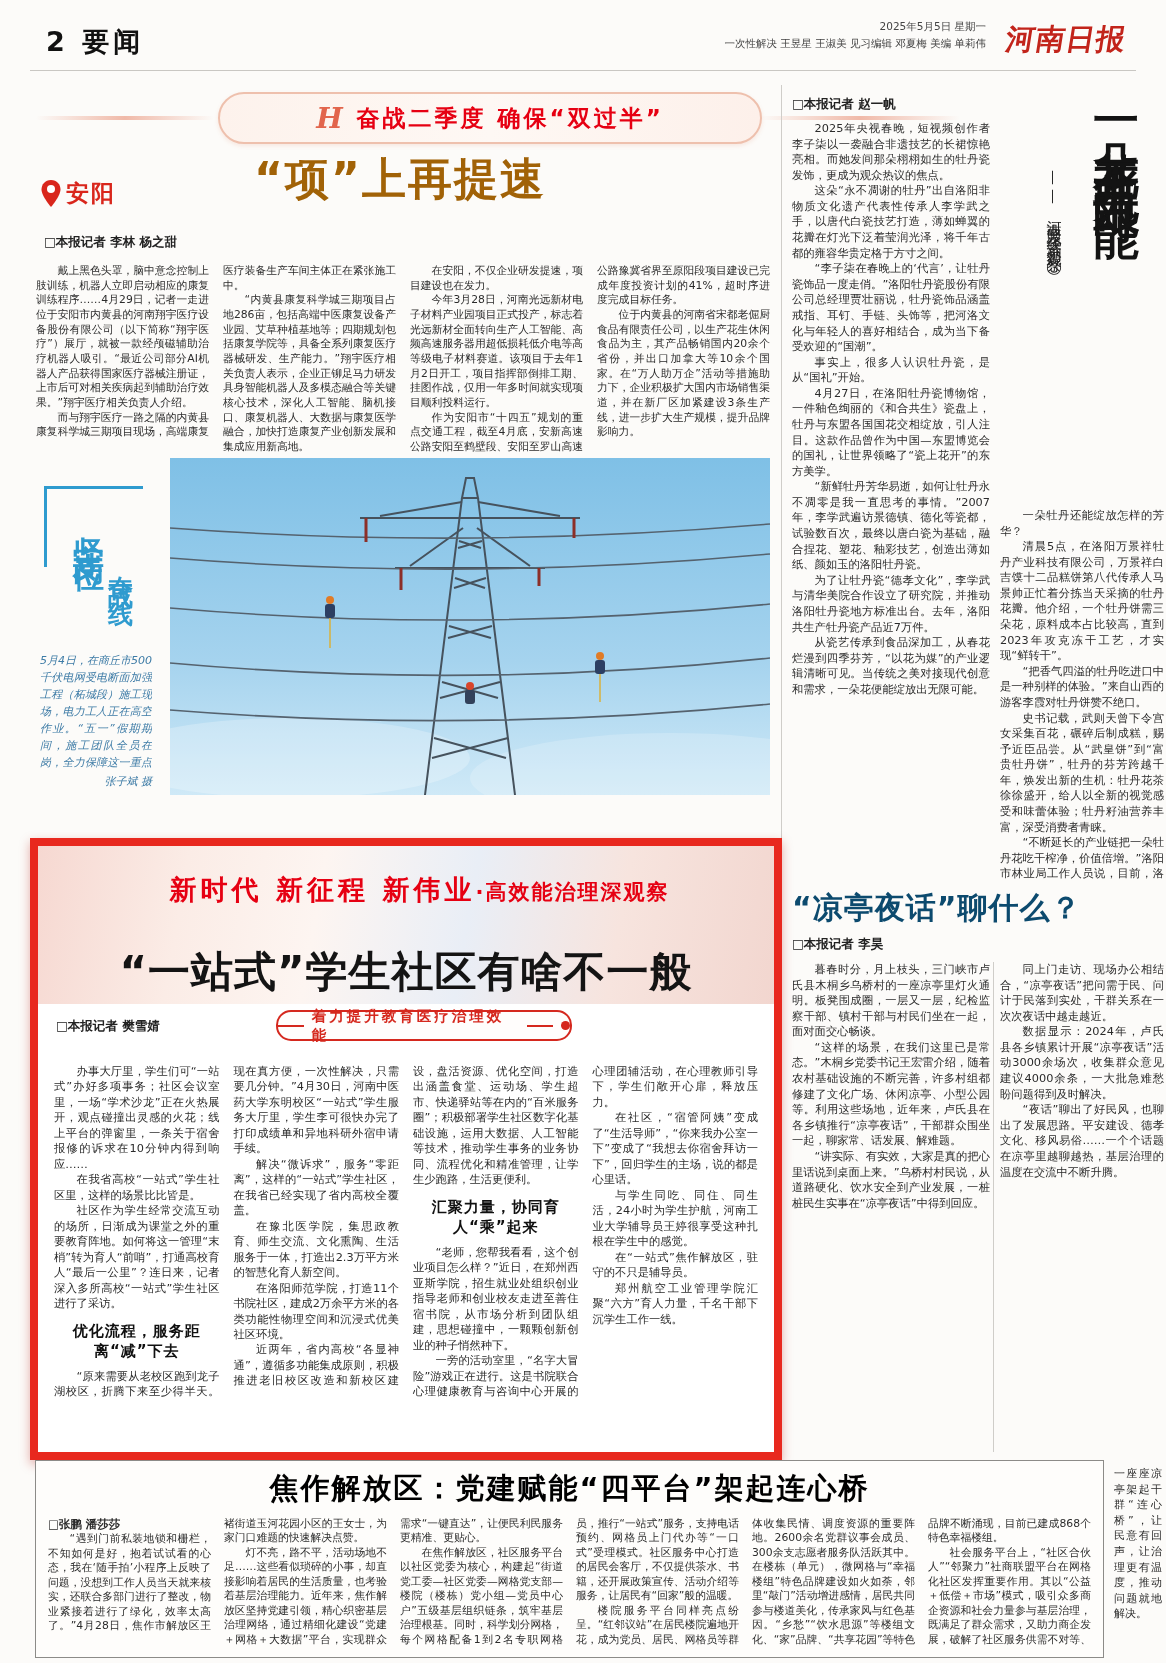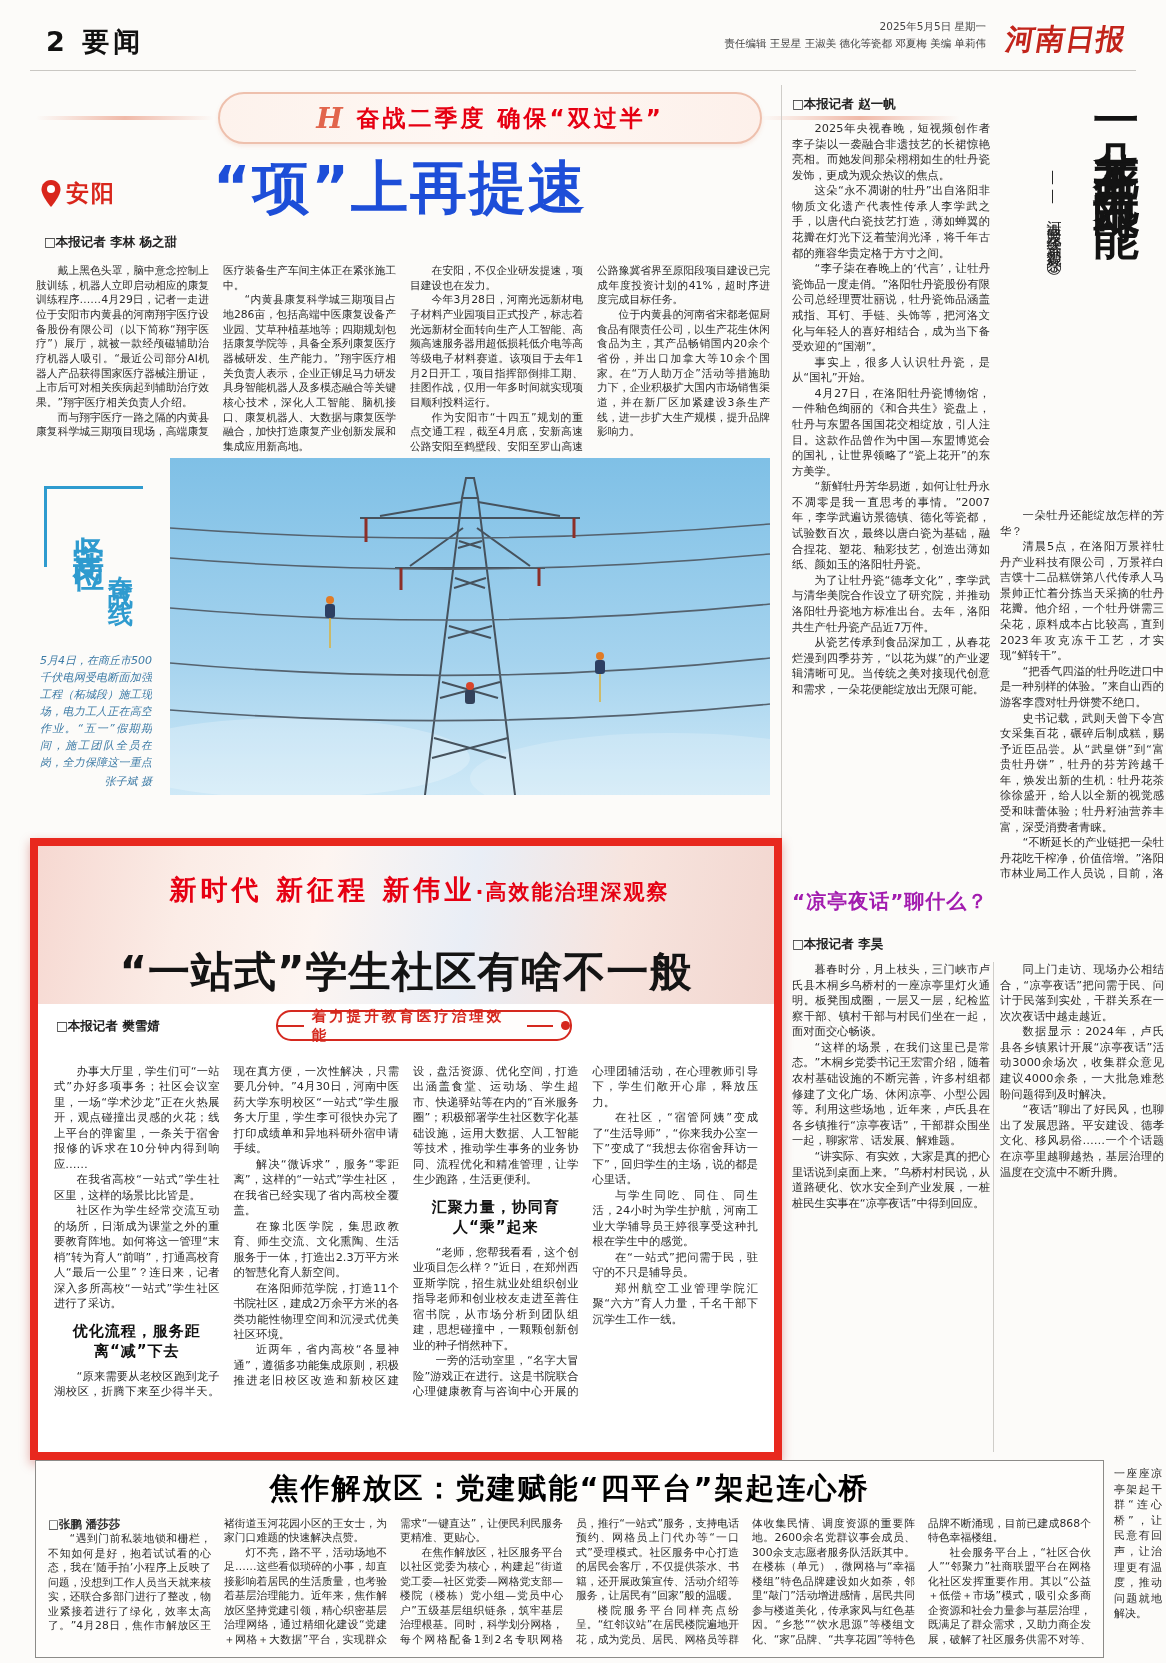--- a/index.html
+++ b/index.html
@@ -15,21 +15,21 @@
   .hdr-rule{height:1px;background:#c9c7c3;}
 
   
   .pill{display:flex;align-items:center;justify-content:center;gap:14px;
         border:2px solid #eec0ad;border-radius:30px;background:linear-gradient(90deg,#fdf2ec,#fef8f4,#fdf0ea);
         box-shadow:0 2px 4px rgba(220,120,90,.15);}
   .pill-h{font-family:"DejaVu Serif","Liberation Serif",serif;font-style:italic;font-weight:bold;
           color:#e2654c;font-size:28px;}
   .pill-text{color:#e60012;font-weight:bold;font-size:23px;letter-spacing:3px;}
   .deco-line{height:4px;background:linear-gradient(90deg,rgba(240,185,168,0),#f0b9a8,rgba(240,185,168,0));border-radius:2px;}
-  .lead-headline{font-size:57px;font-weight:900;letter-spacing:2px;color:#1d4ed8;text-align:center;}
+  .lead-headline{font-size:44px;font-weight:900;letter-spacing:2px;color:#a16207;text-align:center;}
   .loc{display:flex;align-items:center;gap:4px;}
   .loc-label{color:#d9261c;font-size:23px;font-weight:bold;letter-spacing:2px;}
   .byline{font-weight:bold;font-size:12.5px;color:#222;}
 
   .body-text{text-align:justify;color:#2b2b2b;overflow:hidden;}
   .body-text p{margin:0;text-indent:2em;}
   .cols-4{column-count:4;column-gap:14px;}
   .cols-6{column-count:6;column-gap:13px;}
   .fs-lead{font-size:10.8px;line-height:1.36;}
   .fs-feat{font-size:11.3px;line-height:1.37;}
@@ -59,37 +59,37 @@
   .ribbon-dash{width:26px;height:2px;background:#d5281e;}
   .ribbon-dot{width:9px;height:9px;border-radius:50%;background:#d5281e;}
   .subhead{font-size:15px;font-weight:bold;text-align:center;text-indent:0 !important;
            margin:9px 0 7px !important;color:#101010;letter-spacing:1px;break-inside:avoid;}
 
   
   .vrule{width:1px;background:#cfcdc9;}
   .vtitle{writing-mode:vertical-rl;font-weight:900;font-size:46px;letter-spacing:10px;color:#131313;}
   .vseries{writing-mode:vertical-rl;font-size:15px;letter-spacing:4px;color:#222;
            font-family:"DejaVu Serif","Liberation Serif",serif;}
-  .pav-headline{font-size:20px;font-weight:900;color:#a21caf;letter-spacing:1px;}
+  .pav-headline{font-size:30px;font-weight:900;color:#0c4a6e;letter-spacing:1px;}
   .tail-col p{text-indent:0;}
 
   
   .box{border:1.5px solid #8c8b88;background:#fefdfb;}
   .box-headline{font-size:29px;font-weight:900;text-align:center;color:#000000;letter-spacing:2px;}
   .box-byline{font-weight:bold;font-size:11.5px;text-indent:0 !important;}
 </style>
 </head>
 <body>
 
 <div class="page">
 
   <div class="abs pageno" style="left:46px;top:24px;">2 要闻</div>
   <div class="abs hdr-right" style="right:180px;top:18px;width:420px;">
     <div>2025年5月5日 星期一</div>
-    <div>责任编辑 王昱星 王淑美 德化等瓷都 邓夏梅 美编 单莉伟</div>
+    <div>一次性解决 王昱星 王淑美 见习编辑 邓夏梅 美编 单莉伟</div>
   </div>
   <div class="abs masthead" style="right:40px;top:20px;">河南日报</div>
   <div class="abs hdr-rule" style="left:30px;right:30px;top:70px;"></div>
 
   <div class="abs deco-line" style="left:36px;top:116px;width:178px;"></div>
   <div class="abs deco-line" style="left:760px;top:116px;width:200px;"></div>
   <div class="abs pill" style="left:218px;top:92px;width:540px;height:48px;">
     <span class="pill-h">H</span>
     <span class="pill-text">奋战二季度 确保“双过半”</span>
   </div>
@@ -189,21 +189,21 @@
         <p>“原来需要从老校区跑到龙子湖校区，折腾下来至少得半天。现在真方便，一次性解决，只需要几分钟。”4月30日，河南中医药大学东明校区“一站式”学生服务大厅里，学生李可很快办完了打印成绩单和异地科研外宿申请手续。</p>
         <p>解决“微诉求”，服务“零距离”，这样的“一站式”学生社区，在我省已经实现了省内高校全覆盖。</p>
         <p>在豫北医学院，集思政教育、师生交流、文化熏陶、生活服务于一体，打造出2.3万平方米的智慧化育人新空间。</p>
         <p>在洛阳师范学院，打造11个书院社区，建成2万余平方米的各类功能性物理空间和沉浸式优美社区环境。</p>
         <p>近两年，省内高校“各显神通”，遵循多功能集成原则，积极推进老旧校区改造和新校区建设，盘活资源、优化空间，打造出涵盖食堂、运动场、学生超市、快递驿站等在内的“百米服务圈”；积极部署学生社区数字化基础设施，运用大数据、人工智能等技术，推动学生事务的业务协同、流程优化和精准管理，让学生少跑路，生活更便利。</p>
         <h4 class="subhead">汇聚力量，协同育人“乘”起来</h4>
         <p>“老师，您帮我看看，这个创业项目怎么样？”近日，在郑州西亚斯学院，招生就业处组织创业指导老师和创业校友走进至善住宿书院，从市场分析到团队组建，思想碰撞中，一颗颗创新创业的种子悄然种下。</p>
         <p>一旁的活动室里，“名字大冒险”游戏正在进行。这是书院联合心理健康教育与咨询中心开展的心理团辅活动，在心理教师引导下，学生们敞开心扉，释放压力。</p>
         <p>在社区，“宿管阿姨”变成了“生活导师”，“你来我办公室一下”变成了“我想去你宿舍拜访一下”，回归学生的主场，说的都是心里话。</p>
         <p>与学生同吃、同住、同生活，24小时为学生护航，河南工业大学辅导员王婷很享受这种扎根在学生中的感觉。</p>
-        <p>在“一站式”把问需于民，驻守的不只是辅导员。</p>
+        <p>在“一站式”焦作解放区，驻守的不只是辅导员。</p>
         <p>郑州航空工业管理学院汇聚“六方”育人力量，千名干部下沉学生工作一线。</p>
       </div>
   </div>
 
   <div class="abs" style="left:792px;top:96px;width:198px;">
     <div class="byline">□本报记者 赵一帆</div>
     <div class="body-text fs-narrow" style="margin-top:8px;height:756px;">
         <p>2025年央视春晚，短视频创作者李子柒以一袭融合非遗技艺的长裙惊艳亮相。而她发间那朵栩栩如生的牡丹瓷发饰，更成为观众热议的焦点。</p>
         <p>这朵“永不凋谢的牡丹”出自洛阳非物质文化遗产代表性传承人李学武之手，以唐代白瓷技艺打造，薄如蝉翼的花瓣在灯光下泛着莹润光泽，将千年古都的雍容华贵定格于方寸之间。</p>
         <p>“李子柒在春晚上的‘代言’，让牡丹瓷饰品一度走俏。”洛阳牡丹瓷股份有限公司总经理贾壮丽说，牡丹瓷饰品涵盖戒指、耳钉、手链、头饰等，把河洛文化与年轻人的喜好相结合，成为当下备受欢迎的“国潮”。</p>

